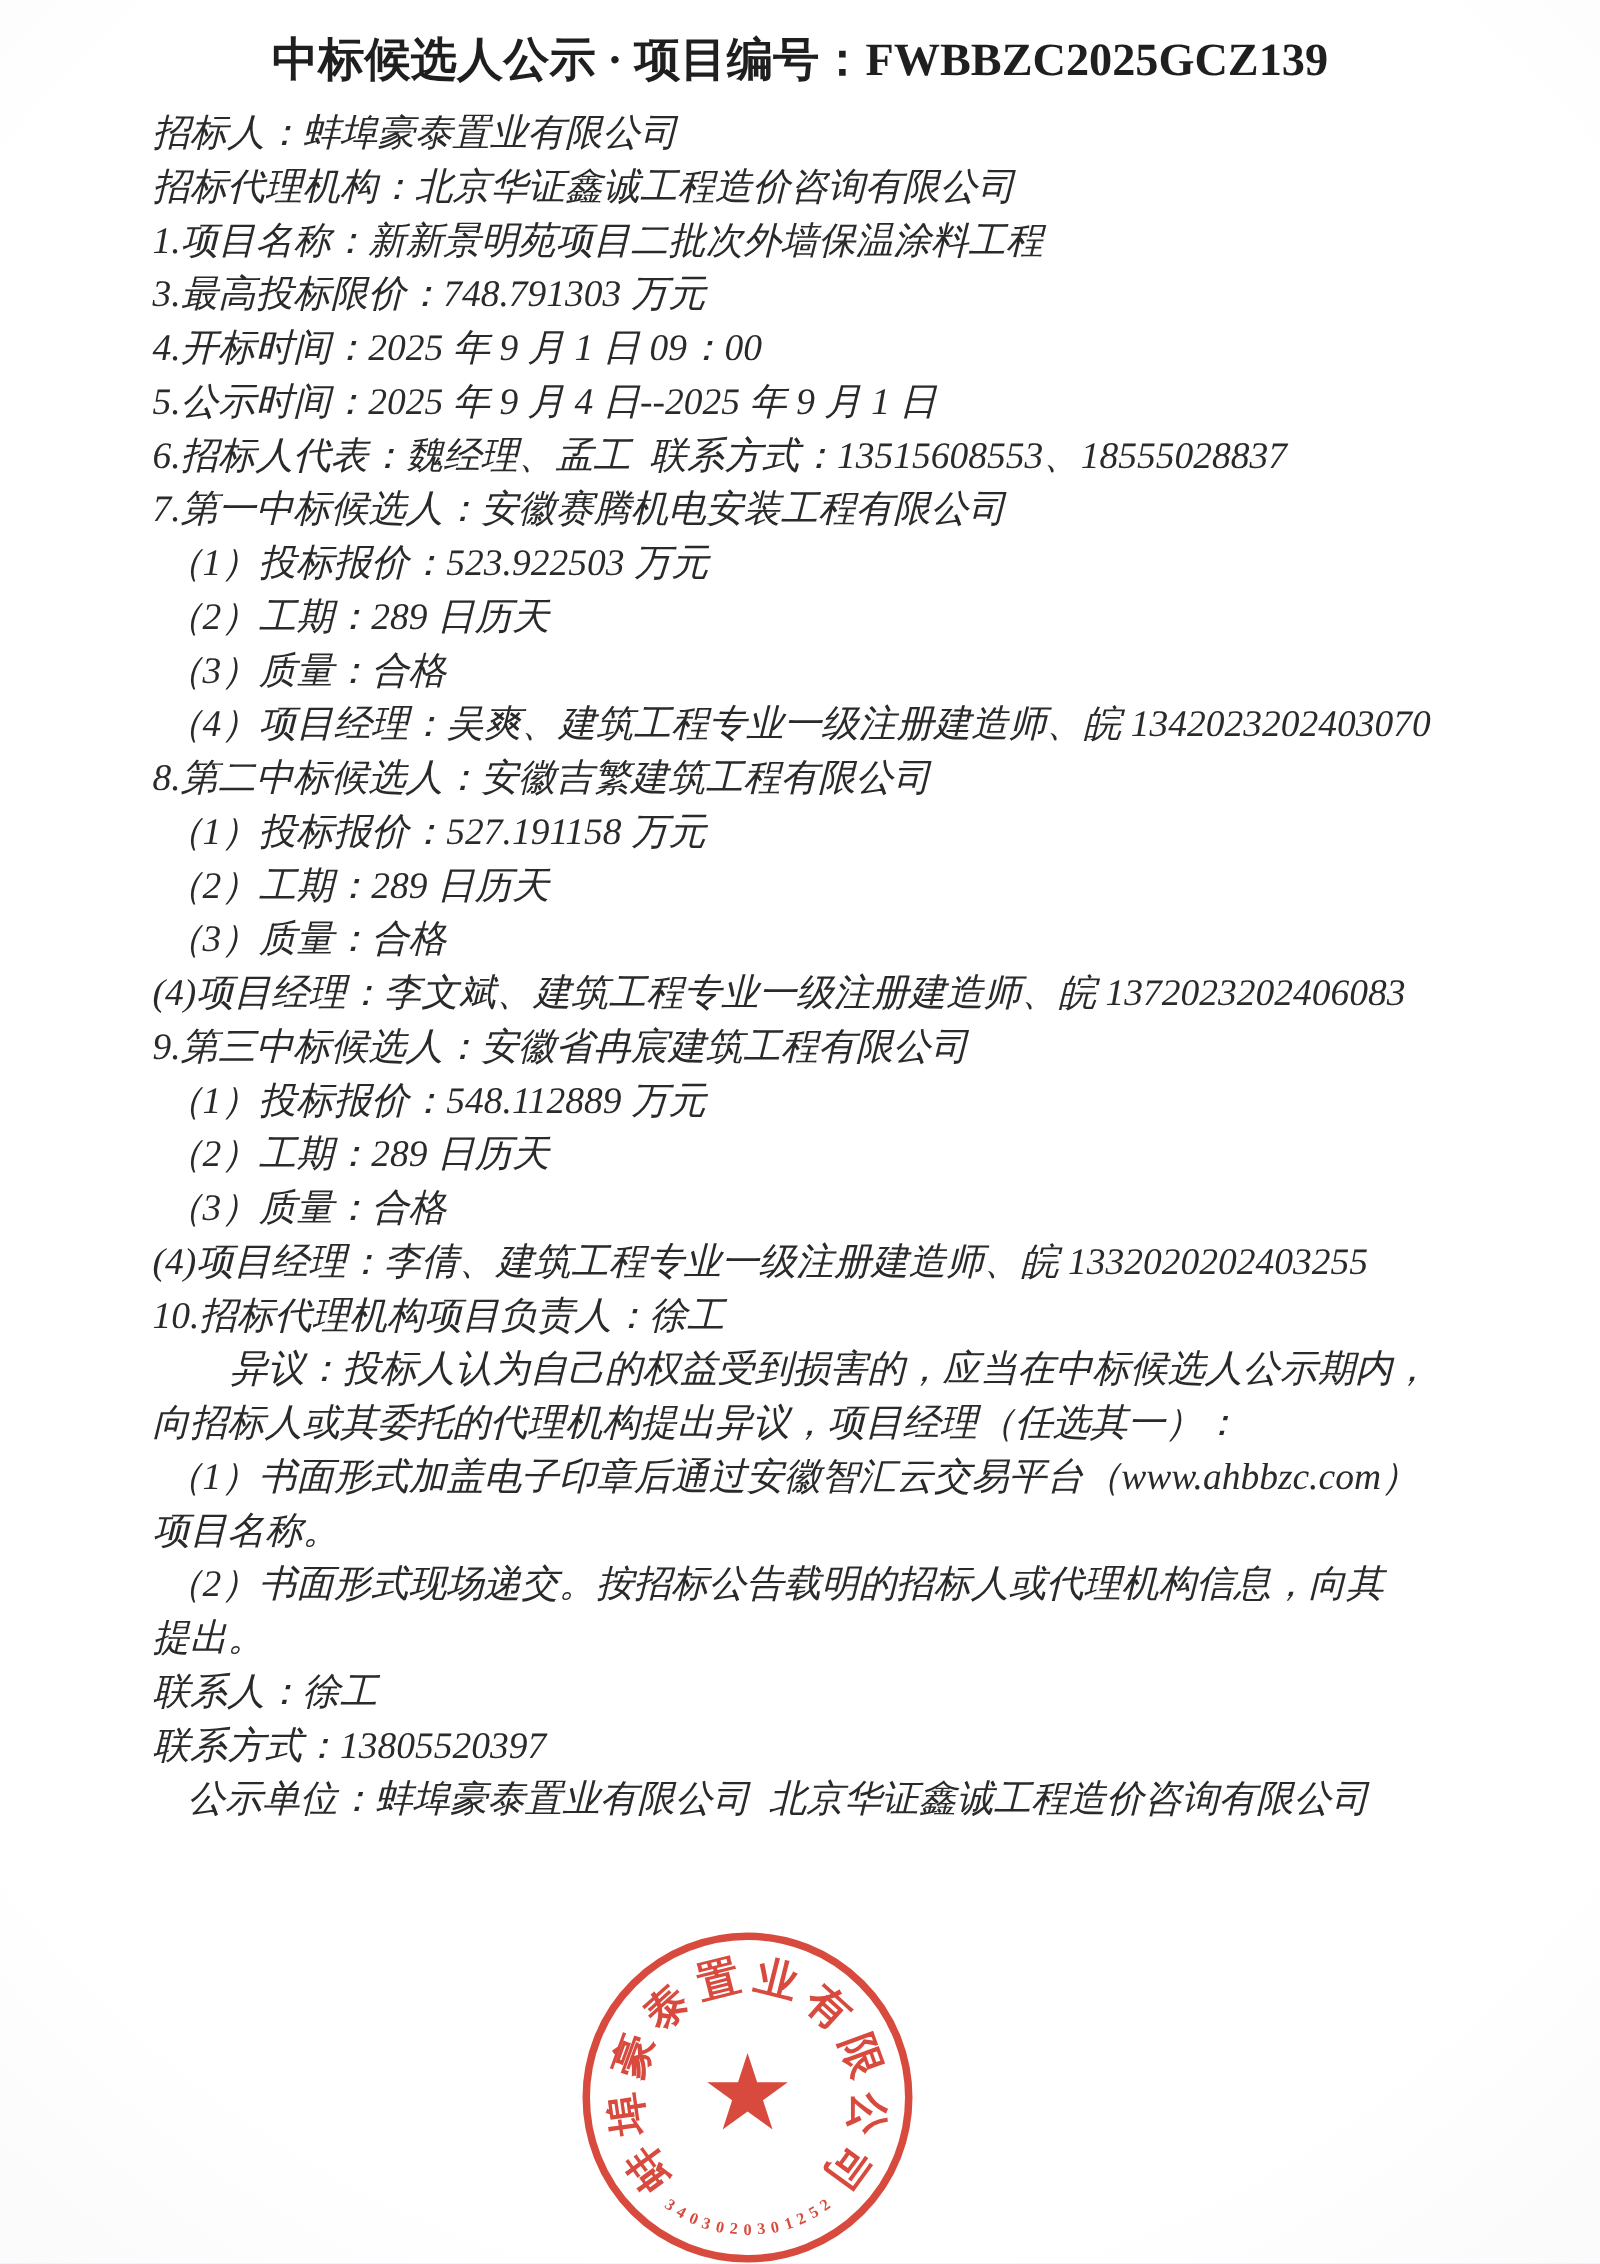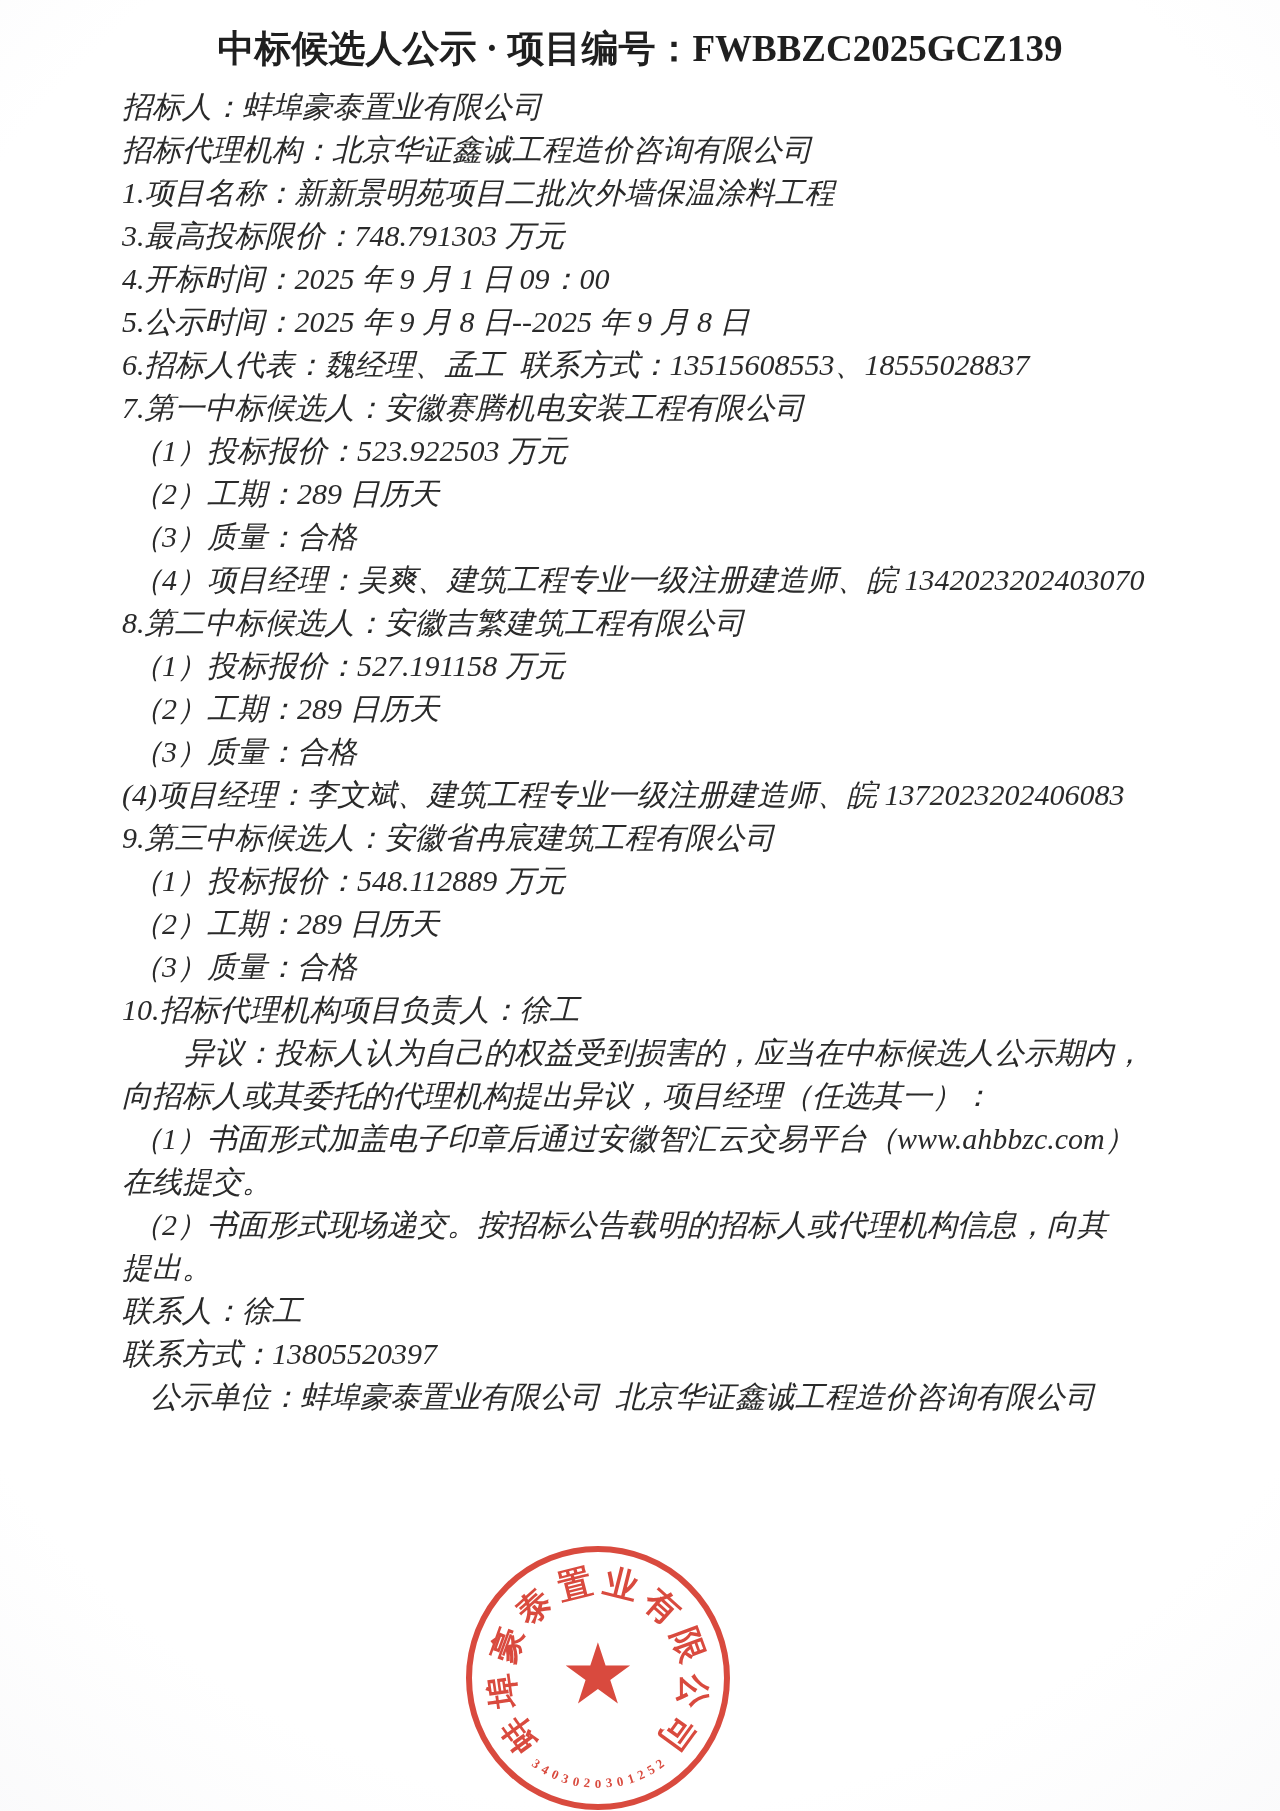--- a/index.html
+++ b/index.html
@@ -100,41 +100,42 @@
 
 
   <h1 class="title title-second">中标候选人公示 · 项目编号：FWBBZC2025GCZ139</h1>
 
   <div class="doc-body">
     <div class="line">招标人：蚌埠豪泰置业有限公司</div>
     <div class="line">招标代理机构：北京华证鑫诚工程造价咨询有限公司</div>
     <div class="line">1.项目名称：新新景明苑项目二批次外墙保温涂料工程</div>
     <div class="line">3.最高投标限价：748.791303 万元</div>
     <div class="line">4.开标时间：2025 年 9 月 1 日 09：00</div>
-    <div class="line">5.公示时间：2025 年 9 月 8 日--2025 年 9 月 8 日</div>
+    <div class="line">5.公示时间：2025 年 9 月 4 日--2025 年 9 月 1 日</div>
     <div class="line">6.招标人代表：魏经理、孟工  联系方式：13515608553、18555028837</div>
     <div class="line">7.第一中标候选人：安徽赛腾机电安装工程有限公司</div>
     <div class="line indent-paren">（1）投标报价：523.922503 万元</div>
     <div class="line indent-paren">（2）工期：289 日历天</div>
     <div class="line indent-paren">（3）质量：合格</div>
     <div class="line indent-paren">（4）项目经理：吴爽、建筑工程专业一级注册建造师、皖 1342023202403070</div>
     <div class="line">8.第二中标候选人：安徽吉繁建筑工程有限公司</div>
     <div class="line indent-paren">（1）投标报价：527.191158 万元</div>
     <div class="line indent-paren">（2）工期：289 日历天</div>
     <div class="line indent-paren">（3）质量：合格</div>
     <div class="line">(4)项目经理：李文斌、建筑工程专业一级注册建造师、皖 1372023202406083</div>
     <div class="line">9.第三中标候选人：安徽省冉宸建筑工程有限公司</div>
     <div class="line indent-paren">（1）投标报价：548.112889 万元</div>
     <div class="line indent-paren">（2）工期：289 日历天</div>
     <div class="line indent-paren">（3）质量：合格</div>
+    <div class="line">(4)项目经理：李倩、建筑工程专业一级注册建造师、皖 1332020202403255</div>
     <div class="line">10.招标代理机构项目负责人：徐工</div>
     <div class="line indent-para">异议：投标人认为自己的权益受到损害的，应当在中标候选人公示期内，</div>
     <div class="line">向招标人或其委托的代理机构提出异议，项目经理（任选其一）：</div>
     <div class="line indent-paren">（1）书面形式加盖电子印章后通过安徽智汇云交易平台（www.ahbbzc.com）</div>
-    <div class="line">在线提交。</div>
+    <div class="line">项目名称。</div>
     <div class="line indent-paren">（2）书面形式现场递交。按招标公告载明的招标人或代理机构信息，向其</div>
     <div class="line">提出。</div>
     <div class="line">联系人：徐工</div>
     <div class="line">联系方式：13805520397</div>
     <div class="line indent-sm">公示单位：蚌埠豪泰置业有限公司  北京华证鑫诚工程造价咨询有限公司</div>
   </div>
 
   <div class="stamp">
     <div class="stamp-ring" style="border-color: rgb(214, 60, 47);"></div>
     <div class="stamp-star" style="color: rgb(214, 60, 47);">★</div>

